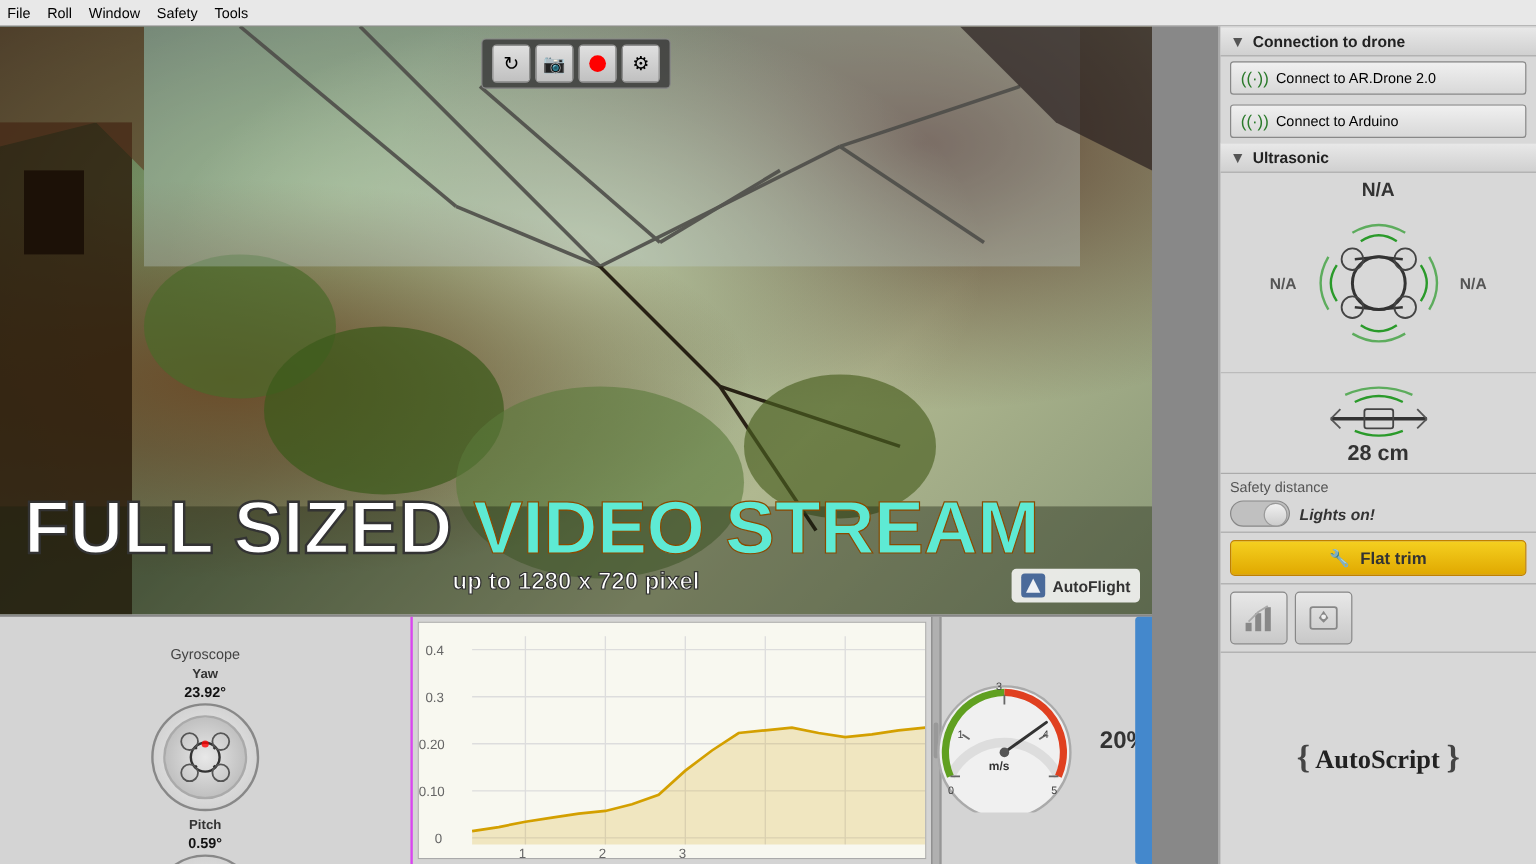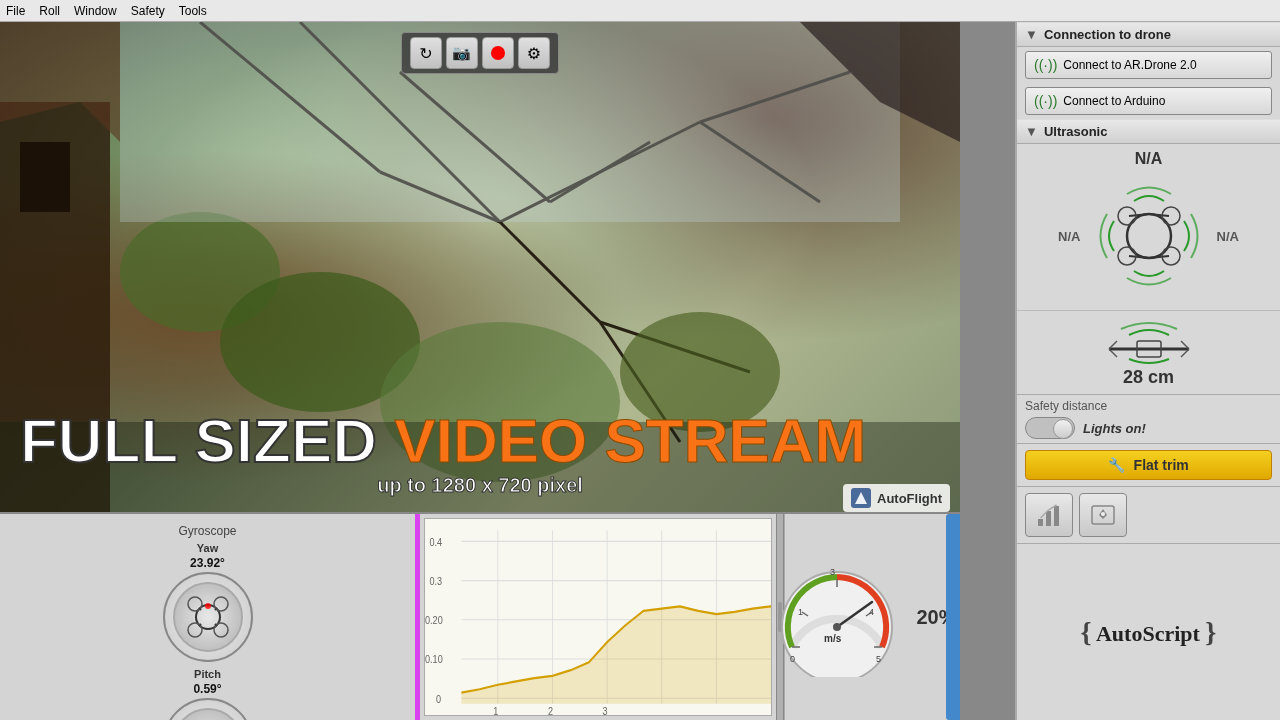--- a/index.html
+++ b/index.html
@@ -102,21 +102,21 @@
     .toolbar-btn .rec-dot {
       width: 14px;
       height: 14px;
       border-radius: 50%;
       background: red;
     }
 
     
     #autoflight-badge {
       position: absolute;
-      bottom: 0;
+      bottom: 10px;
       right: 10px;
       background: rgba(255,255,255,0.85);
       border-radius: 4px;
       padding: 4px 8px;
       display: flex;
       align-items: center;
       gap: 6px;
       font-size: 13px;
       font-weight: bold;
       color: #333;
@@ -145,21 +145,21 @@
       font-size: 62px;
       font-weight: 900;
       line-height: 1;
       font-family: 'Arial Black', Arial, sans-serif;
     }
     #fullsize-banner .full-sized {
       color: #fff;
       -webkit-text-stroke: 2px #333;
     }
     #fullsize-banner .video-stream {
-      color: #f97316;
+      color: #5eead4;
       -webkit-text-stroke: 1px #8a4a00;
     }
     #fullsize-banner .subtitle {
       font-size: 20px;
       color: #fff;
       font-weight: 600;
       -webkit-text-stroke: 1px #333;
       margin-top: 2px;
       text-align: center;
     }
@@ -168,23 +168,23 @@
     #instruments-area {
       display: flex;
       width: 960px;
       height: 208px;
       background: #d4d4d4;
       border-top: 2px solid #888;
     }
 
     
     #gyroscope-section {
-      width: 420px;
-      padding: 10px;
-      border-right: 5px solid #d946ef;
+      width: 344px;
+      padding: 24px;
+      border-right: 2px solid #d946ef;
     }
     #gyroscope-title {
       text-align: center;
       font-size: 12px;
       color: #444;
       margin-bottom: 4px;
     }
     #gyroscope-gauges {
       display: flex;
       gap: 6px;

